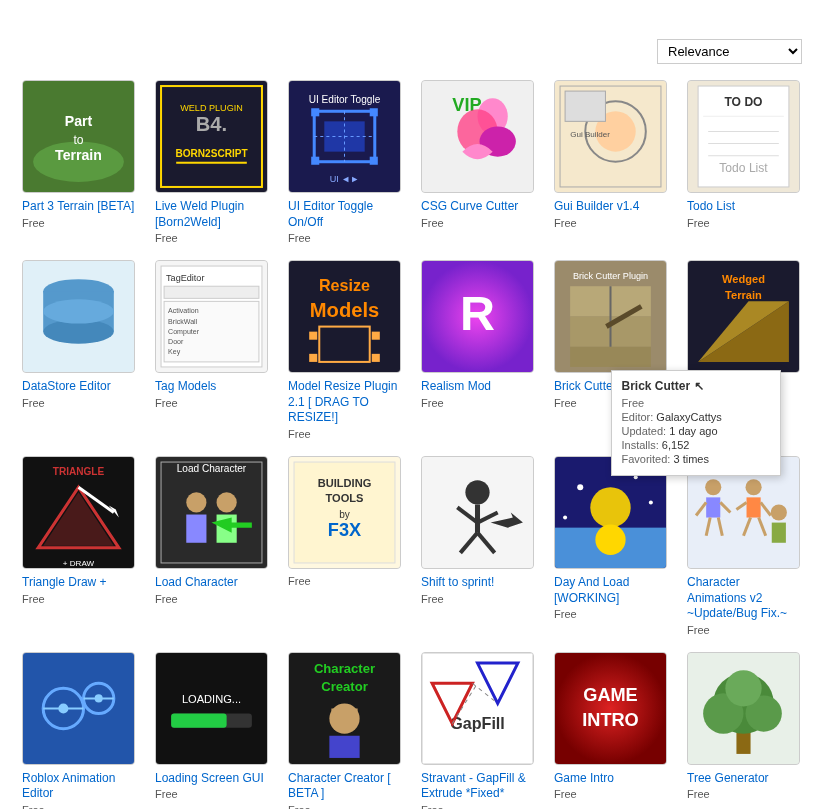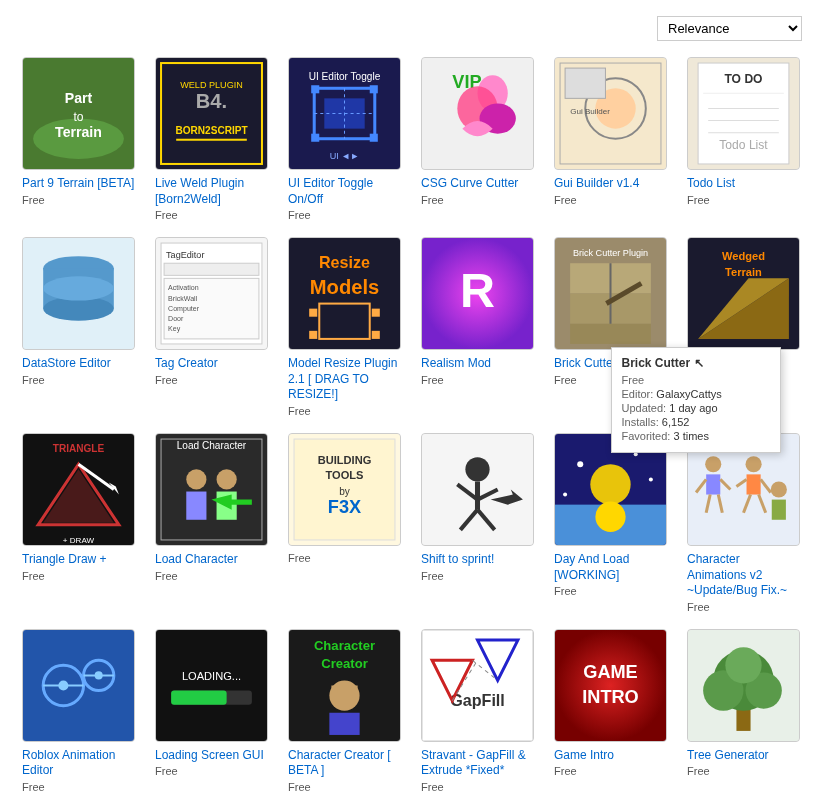--- a/index.html
+++ b/index.html
@@ -30,20 +30,21 @@
       display: flex;
       align-items: center;
       gap: 8px;
       font-size: 13px;
     }
     .header-right select {
       border: 1px solid #ccc;
       padding: 3px 6px;
       font-size: 13px;
       background: #fff;
+      margin-top: 23px;
     }
     .grid {
       display: grid;
       grid-template-columns: repeat(6, 1fr);
       gap: 0;
       padding: 0 12px;
     }
     .plugin-card {
       padding: 8px 10px;
       cursor: pointer;
@@ -126,21 +127,21 @@
 <div class="plugin-card">
       <div class="plugin-thumb">
         <svg width="100%" height="100%" viewBox="0 0 110 110">
       <rect width="110" height="110" fill="#4a7a30"></rect>
       <ellipse cx="55" cy="80" rx="45" ry="20" fill="#5a9a40"></ellipse>
       <text x="55" y="45" text-anchor="middle" fill="white" font-size="14" font-weight="bold" font-family="Arial">Part</text>
       <text x="55" y="62" text-anchor="middle" fill="white" font-size="12" font-family="Arial">to</text>
       <text x="55" y="78" text-anchor="middle" fill="white" font-size="14" font-weight="bold" font-family="Arial">Terrain</text>
     </svg>
       </div>
-      <div class="plugin-name">Part 9 Terrain [BETA]</div>
+      <div class="plugin-name">Part 3 Terrain [BETA]</div>
       <div class="plugin-price">Free</div>
     </div>
     <div class="plugin-card">
       <div class="plugin-thumb">
         <svg width="100%" height="100%" viewBox="0 0 110 110">
       <rect width="110" height="110" fill="#1a1a2e"></rect>
       <rect x="5" y="5" width="100" height="100" fill="none" stroke="#ffd700" stroke-width="2"></rect>
       <text x="55" y="30" text-anchor="middle" fill="#ffd700" font-size="9" font-family="Arial">WELD PLUGIN</text>
       <text x="55" y="50" text-anchor="middle" fill="#aaa" font-size="20" font-weight="bold" font-family="Arial">B4.</text>
       <text x="55" y="75" text-anchor="middle" fill="#ffd700" font-size="10" font-weight="bold" font-family="Arial">BORN2SCRIPT</text>
@@ -234,21 +235,21 @@
       <text x="10" y="20" fill="#333" font-size="9" font-family="Arial">TagEditor</text>
       <rect x="8" y="25" width="94" height="12" fill="#eee" stroke="#ccc"></rect>
       <rect x="8" y="40" width="94" height="60" fill="#fafafa" stroke="#ccc"></rect>
       <text x="12" y="52" fill="#555" font-size="7" font-family="Arial">Activation</text>
       <text x="12" y="62" fill="#555" font-size="7" font-family="Arial">BrickWall</text>
       <text x="12" y="72" fill="#555" font-size="7" font-family="Arial">Computer</text>
       <text x="12" y="82" fill="#555" font-size="7" font-family="Arial">Door</text>
       <text x="12" y="92" fill="#555" font-size="7" font-family="Arial">Key</text>
     </svg>
       </div>
-      <div class="plugin-name">Tag Creator</div>
+      <div class="plugin-name">Tag Models</div>
       <div class="plugin-price">Free</div>
     </div>
     <div class="plugin-card">
       <div class="plugin-thumb">
         <svg width="100%" height="100%" viewBox="0 0 110 110">
       <rect width="110" height="110" fill="#1a1a2e"></rect>
       <text x="55" y="30" text-anchor="middle" fill="#ff8800" font-size="16" font-weight="bold" font-family="Arial">Resize</text>
       <text x="55" y="55" text-anchor="middle" fill="#ff8800" font-size="20" font-weight="bold" font-family="Arial">Models</text>
       <rect x="30" y="65" width="50" height="35" fill="none" stroke="#ffaa44" stroke-width="2"></rect>
       <rect x="20" y="70" width="8" height="8" fill="#ffaa44"></rect>

